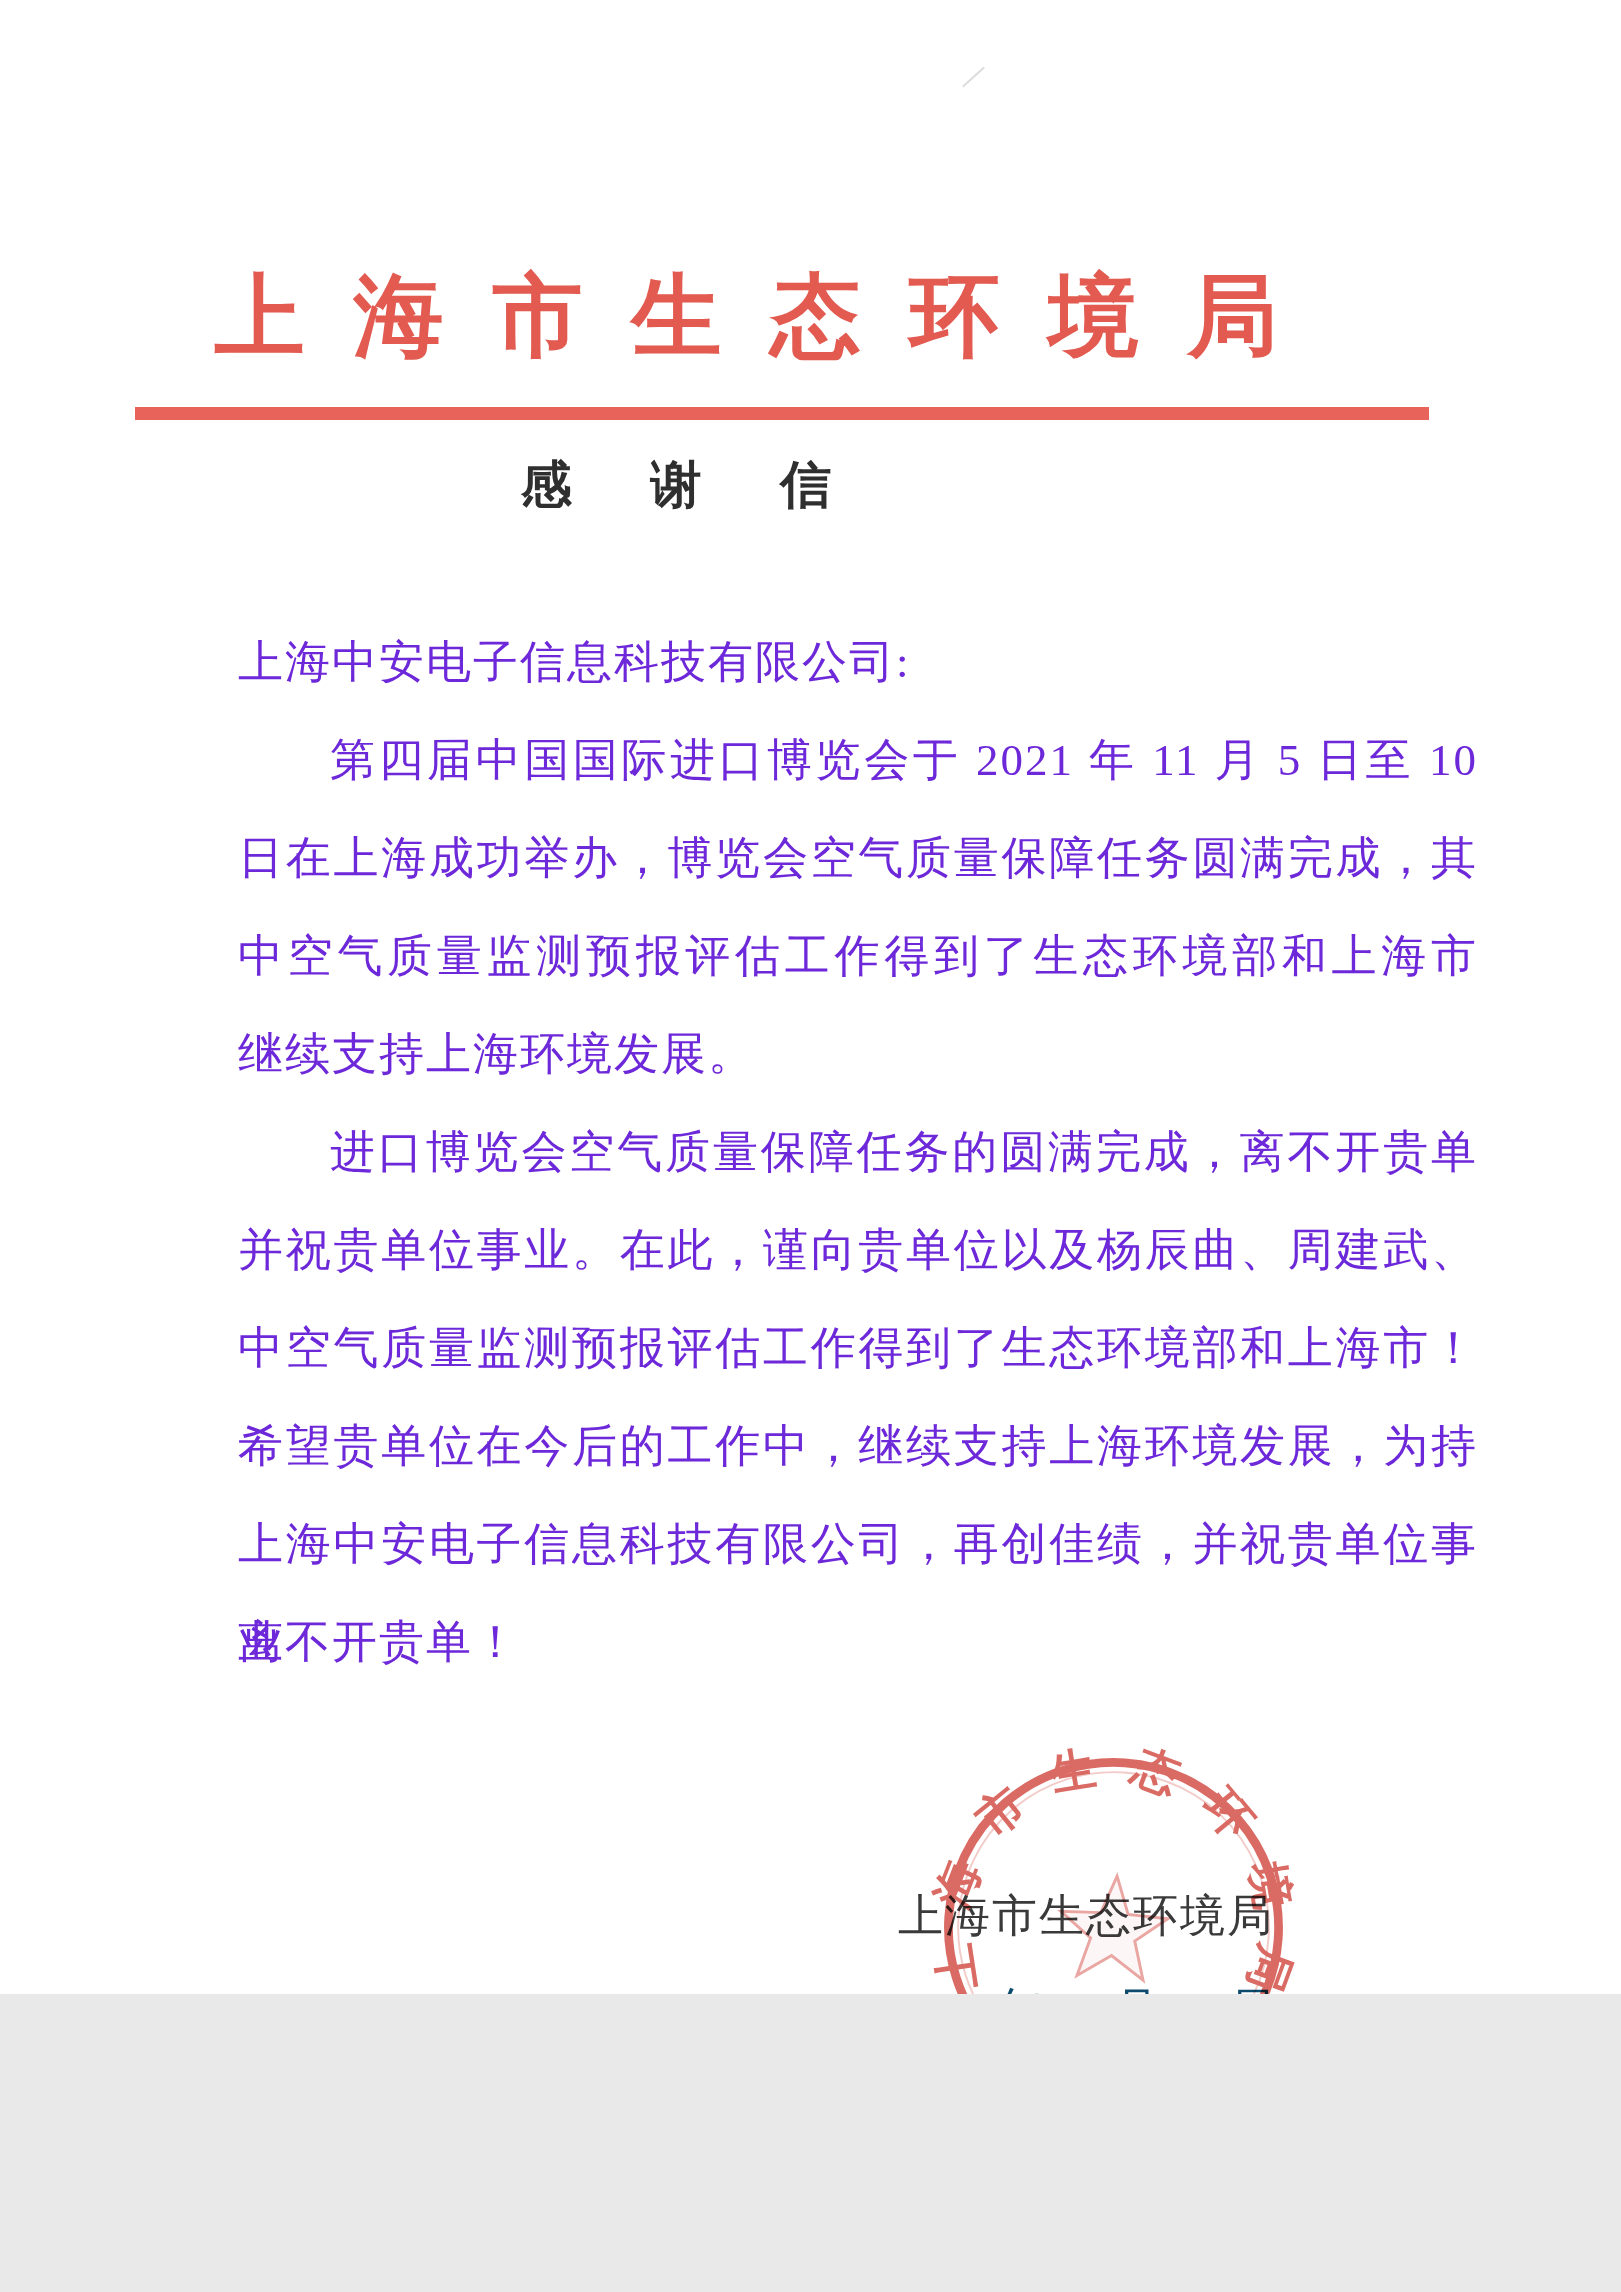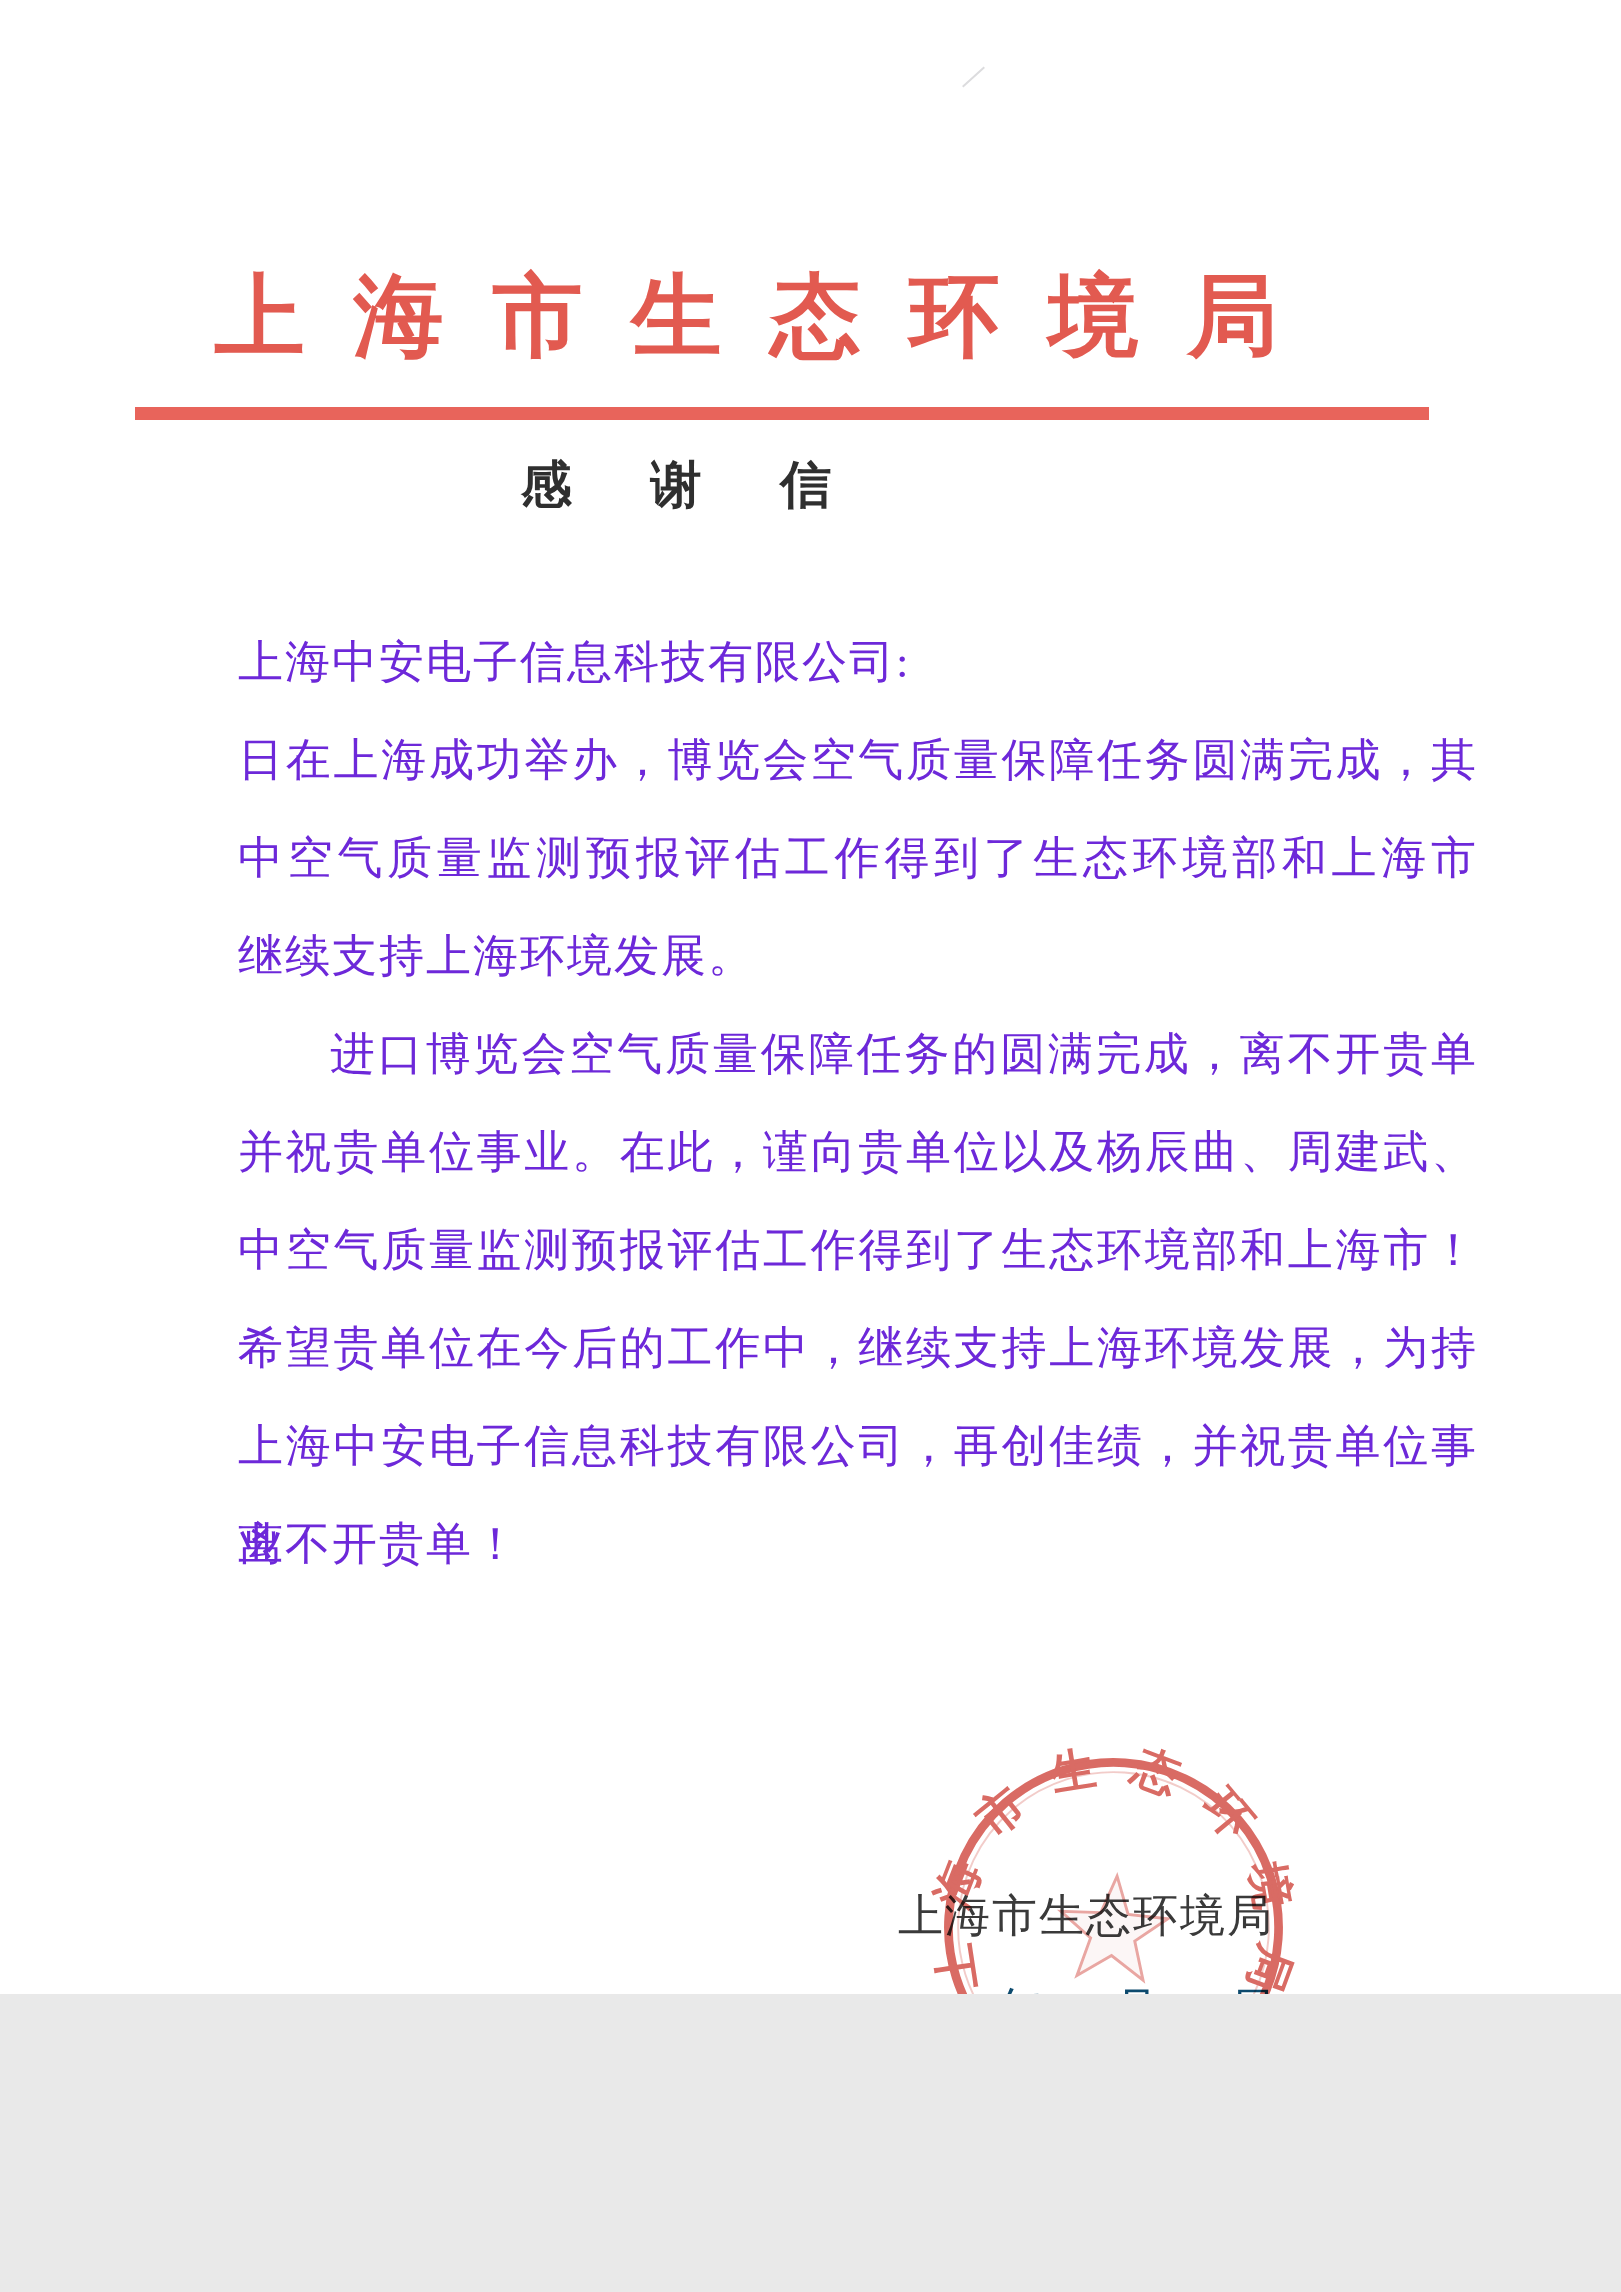--- a/index.html
+++ b/index.html
@@ -125,20 +125,21 @@
   <div class="artifact-top"></div>
 
   <div class="letterhead">上海市生态环境局</div>
 
   <div class="red-rule"></div>
 
   <div class="doc-title">感 谢 信</div>
 
   <div class="body-block">
     <div class="line">上海中安电子信息科技有限公司:</div>
+    <div class="line just ind">第四届中国国际进口博览会于 2021 年 11 月 5 日至 10</div>
     <div class="line just">日在上海成功举办，博览会空气质量保障任务圆满完成，其</div>
     <div class="line just">中空气质量监测预报评估工作得到了生态环境部和上海市</div>
     <div class="line">继续支持上海环境发展。</div>
     <div class="line just ind">进口博览会空气质量保障任务的圆满完成，离不开贵单</div>
     <div class="line just">并祝贵单位事业。在此，谨向贵单位以及杨辰曲、周建武、</div>
     <div class="line just">中空气质量监测预报评估工作得到了生态环境部和上海市！</div>
     <div class="line just">希望贵单位在今后的工作中，继续支持上海环境发展，为持</div>
     <div class="line just">上海中安电子信息科技有限公司，再创佳绩，并祝贵单位事业</div>
     <div class="line">离不开贵单！</div>
   </div>

